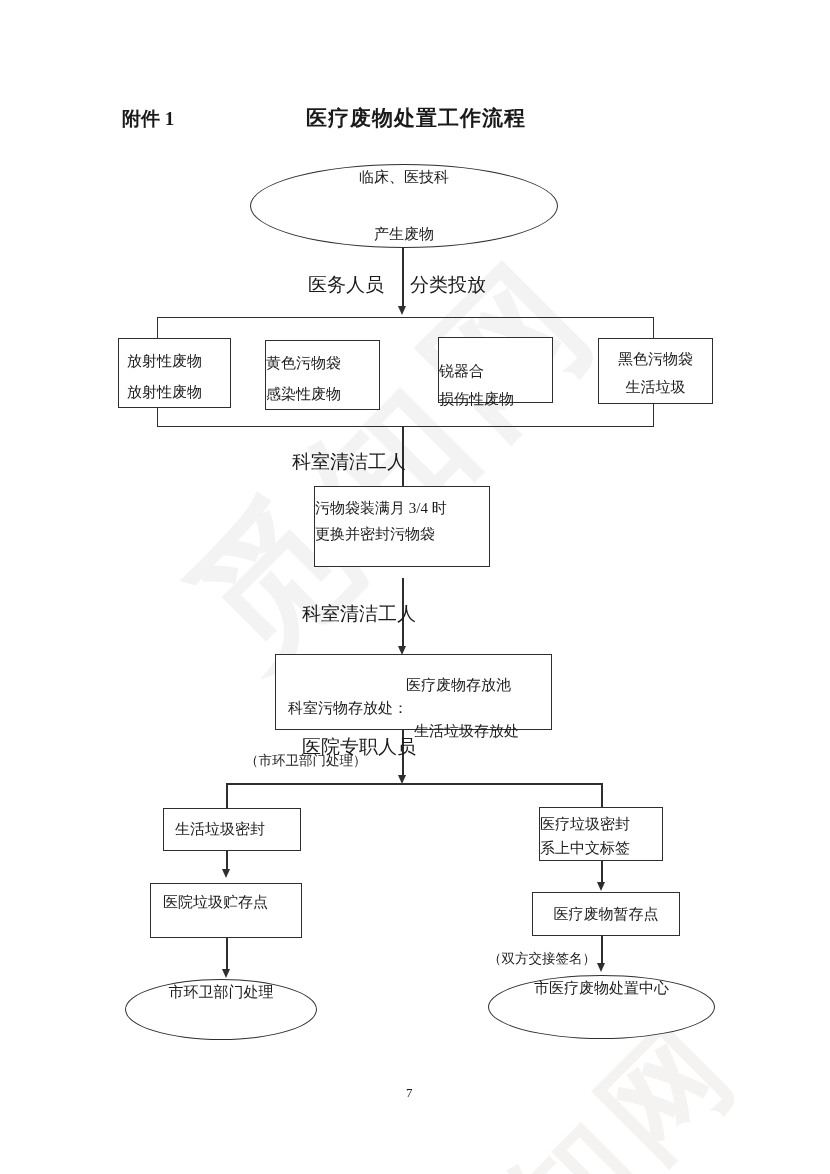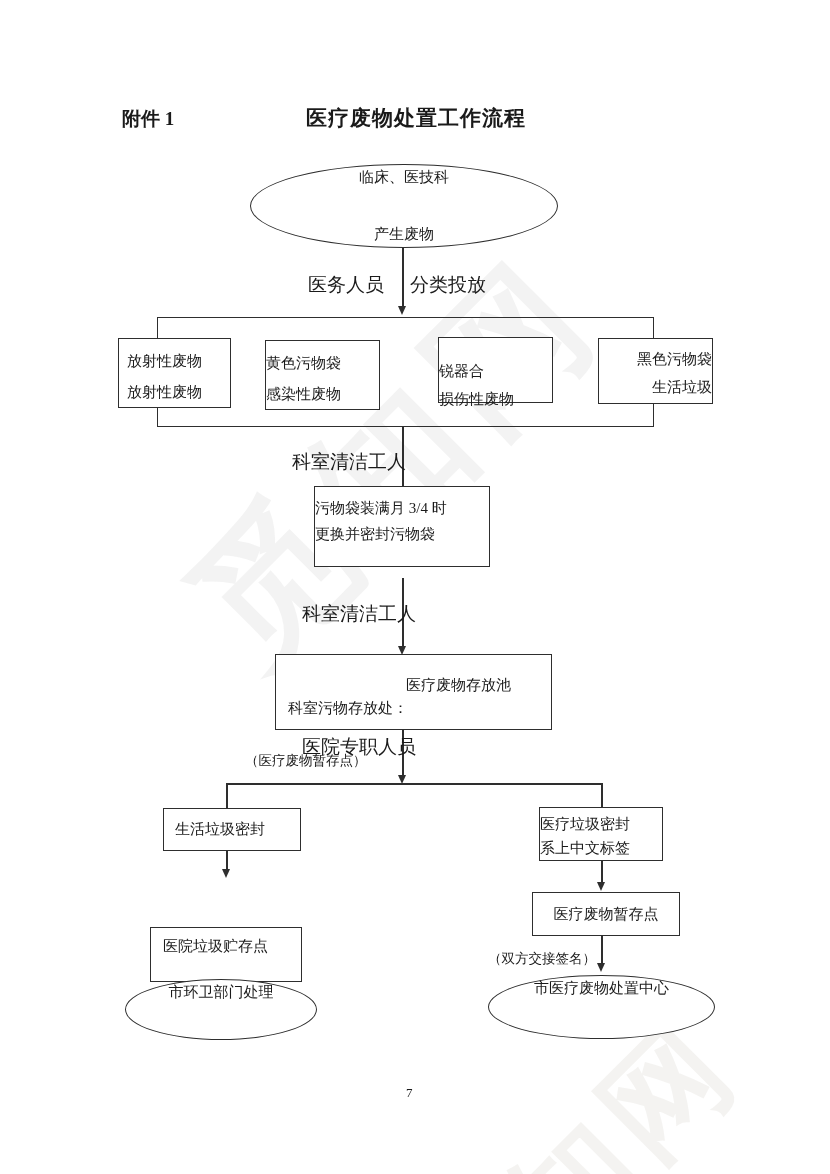--- a/index.html
+++ b/index.html
@@ -43,21 +43,21 @@
     position:absolute;z-index:2;width:0;height:0;
     border-left:4.5px solid transparent;border-right:4.5px solid transparent;
     border-top:9px solid #2e2e2e;
   }
   .lbl{position:absolute;z-index:2;font-size:19px;white-space:nowrap;}
   .lbl-small{font-size:13.5px;}
   .pagenum{position:absolute;left:406px;top:1085px;font-size:13px;z-index:2;
     font-family:"Liberation Serif","DejaVu Serif",serif;}
   .bag-lines{padding-top:7px;line-height:31px;}
   .pad-left{padding-left:8px;text-align:left;}
-  .pad-left10{text-align:right;}
+  .pad-left10{text-align:center;}
   .center-text{text-align:left;}
 </style>
 </head>
 <body>
 
 <div class="page">
 
   <div class="wm wm-center">觅知网</div>
   <div class="wm wm-corner">觅知网</div>
 
@@ -102,37 +102,38 @@
     <div>更换并密封污物袋</div>
   </div>
 
   <div class="vline" style="left:402px;top:578px;height:68px;"></div>
   <div class="arrow-down" style="left:398px;top:646px;"></div>
   <div class="lbl" style="left:302px;top:601px;">科室清洁工人</div>
 
   <div class="box" style="left:275px;top:654px;width:277px;height:76px;padding-top:19px;line-height:23px;">
     <div style="padding-left:130px;">医疗废物存放池</div>
     <div style="padding-left:12px;">科室污物存放处：</div>
+    <div style="padding-left:138px;">生活垃圾存放处</div>
   </div>
 
   <div class="vline" style="left:402px;top:730px;height:45px;"></div>
   <div class="arrow-down" style="left:398px;top:775px;"></div>
   <div class="lbl" style="left:302px;top:734px;">医院专职人员</div>
-  <div class="lbl lbl-small" style="left:245px;top:752px;">（医疗废物暂存点）</div>
+  <div class="lbl lbl-small" style="left:245px;top:752px;">（市环卫部门处理）</div>
 
   <div class="hline" style="left:226px;top:783px;width:377px;"></div>
   <div class="vline" style="left:226px;top:783px;height:25px;"></div>
   <div class="vline" style="left:601px;top:783px;height:24px;"></div>
 
   <div class="box" style="left:163px;top:808px;width:138px;height:43px;display:flex;align-items:center;padding-left:11px;">
     <div>生活垃圾密封</div>
   </div>
   <div class="vline" style="left:226px;top:851px;height:18px;"></div>
   <div class="arrow-down" style="left:222px;top:869px;"></div>
-  <div class="box" style="left:150px;top:883px;width:152px;height:55px;padding-top:9px;padding-left:12px;margin-top:44px;">
+  <div class="box" style="left:150px;top:883px;width:152px;height:55px;padding-top:9px;padding-left:12px;">
     <div>医院垃圾贮存点</div>
   </div>
   <div class="vline" style="left:226px;top:938px;height:31px;"></div>
   <div class="arrow-down" style="left:222px;top:969px;"></div>
   <div class="ellipse" style="left:125px;top:979px;width:192px;height:61px;">
     <div>市环卫部门处理</div>
   </div>
 
   <div class="box center-text" style="left:539px;top:807px;width:124px;height:54px;padding-top:4px;line-height:24px;">
     <div>医疗垃圾密封</div>

